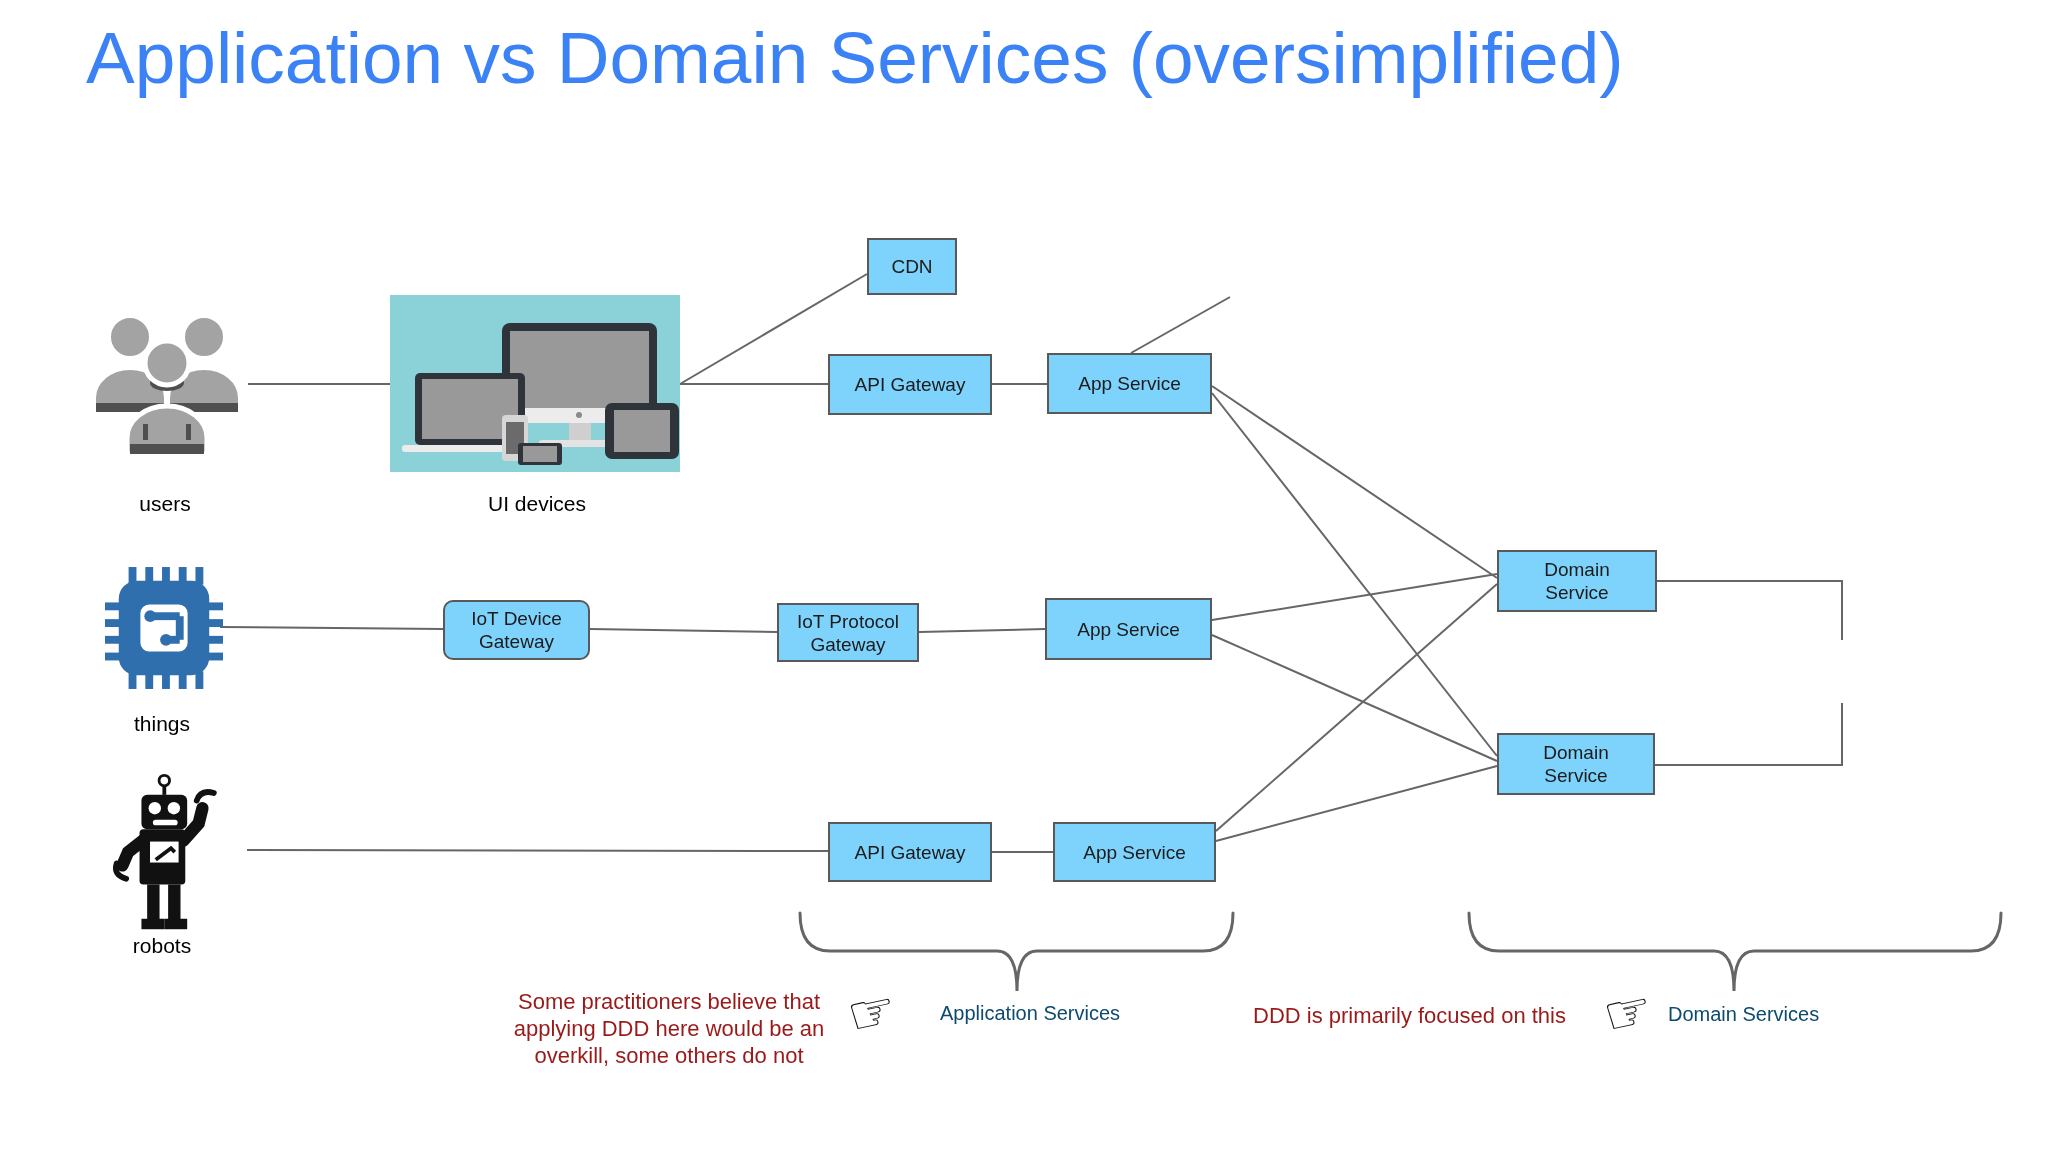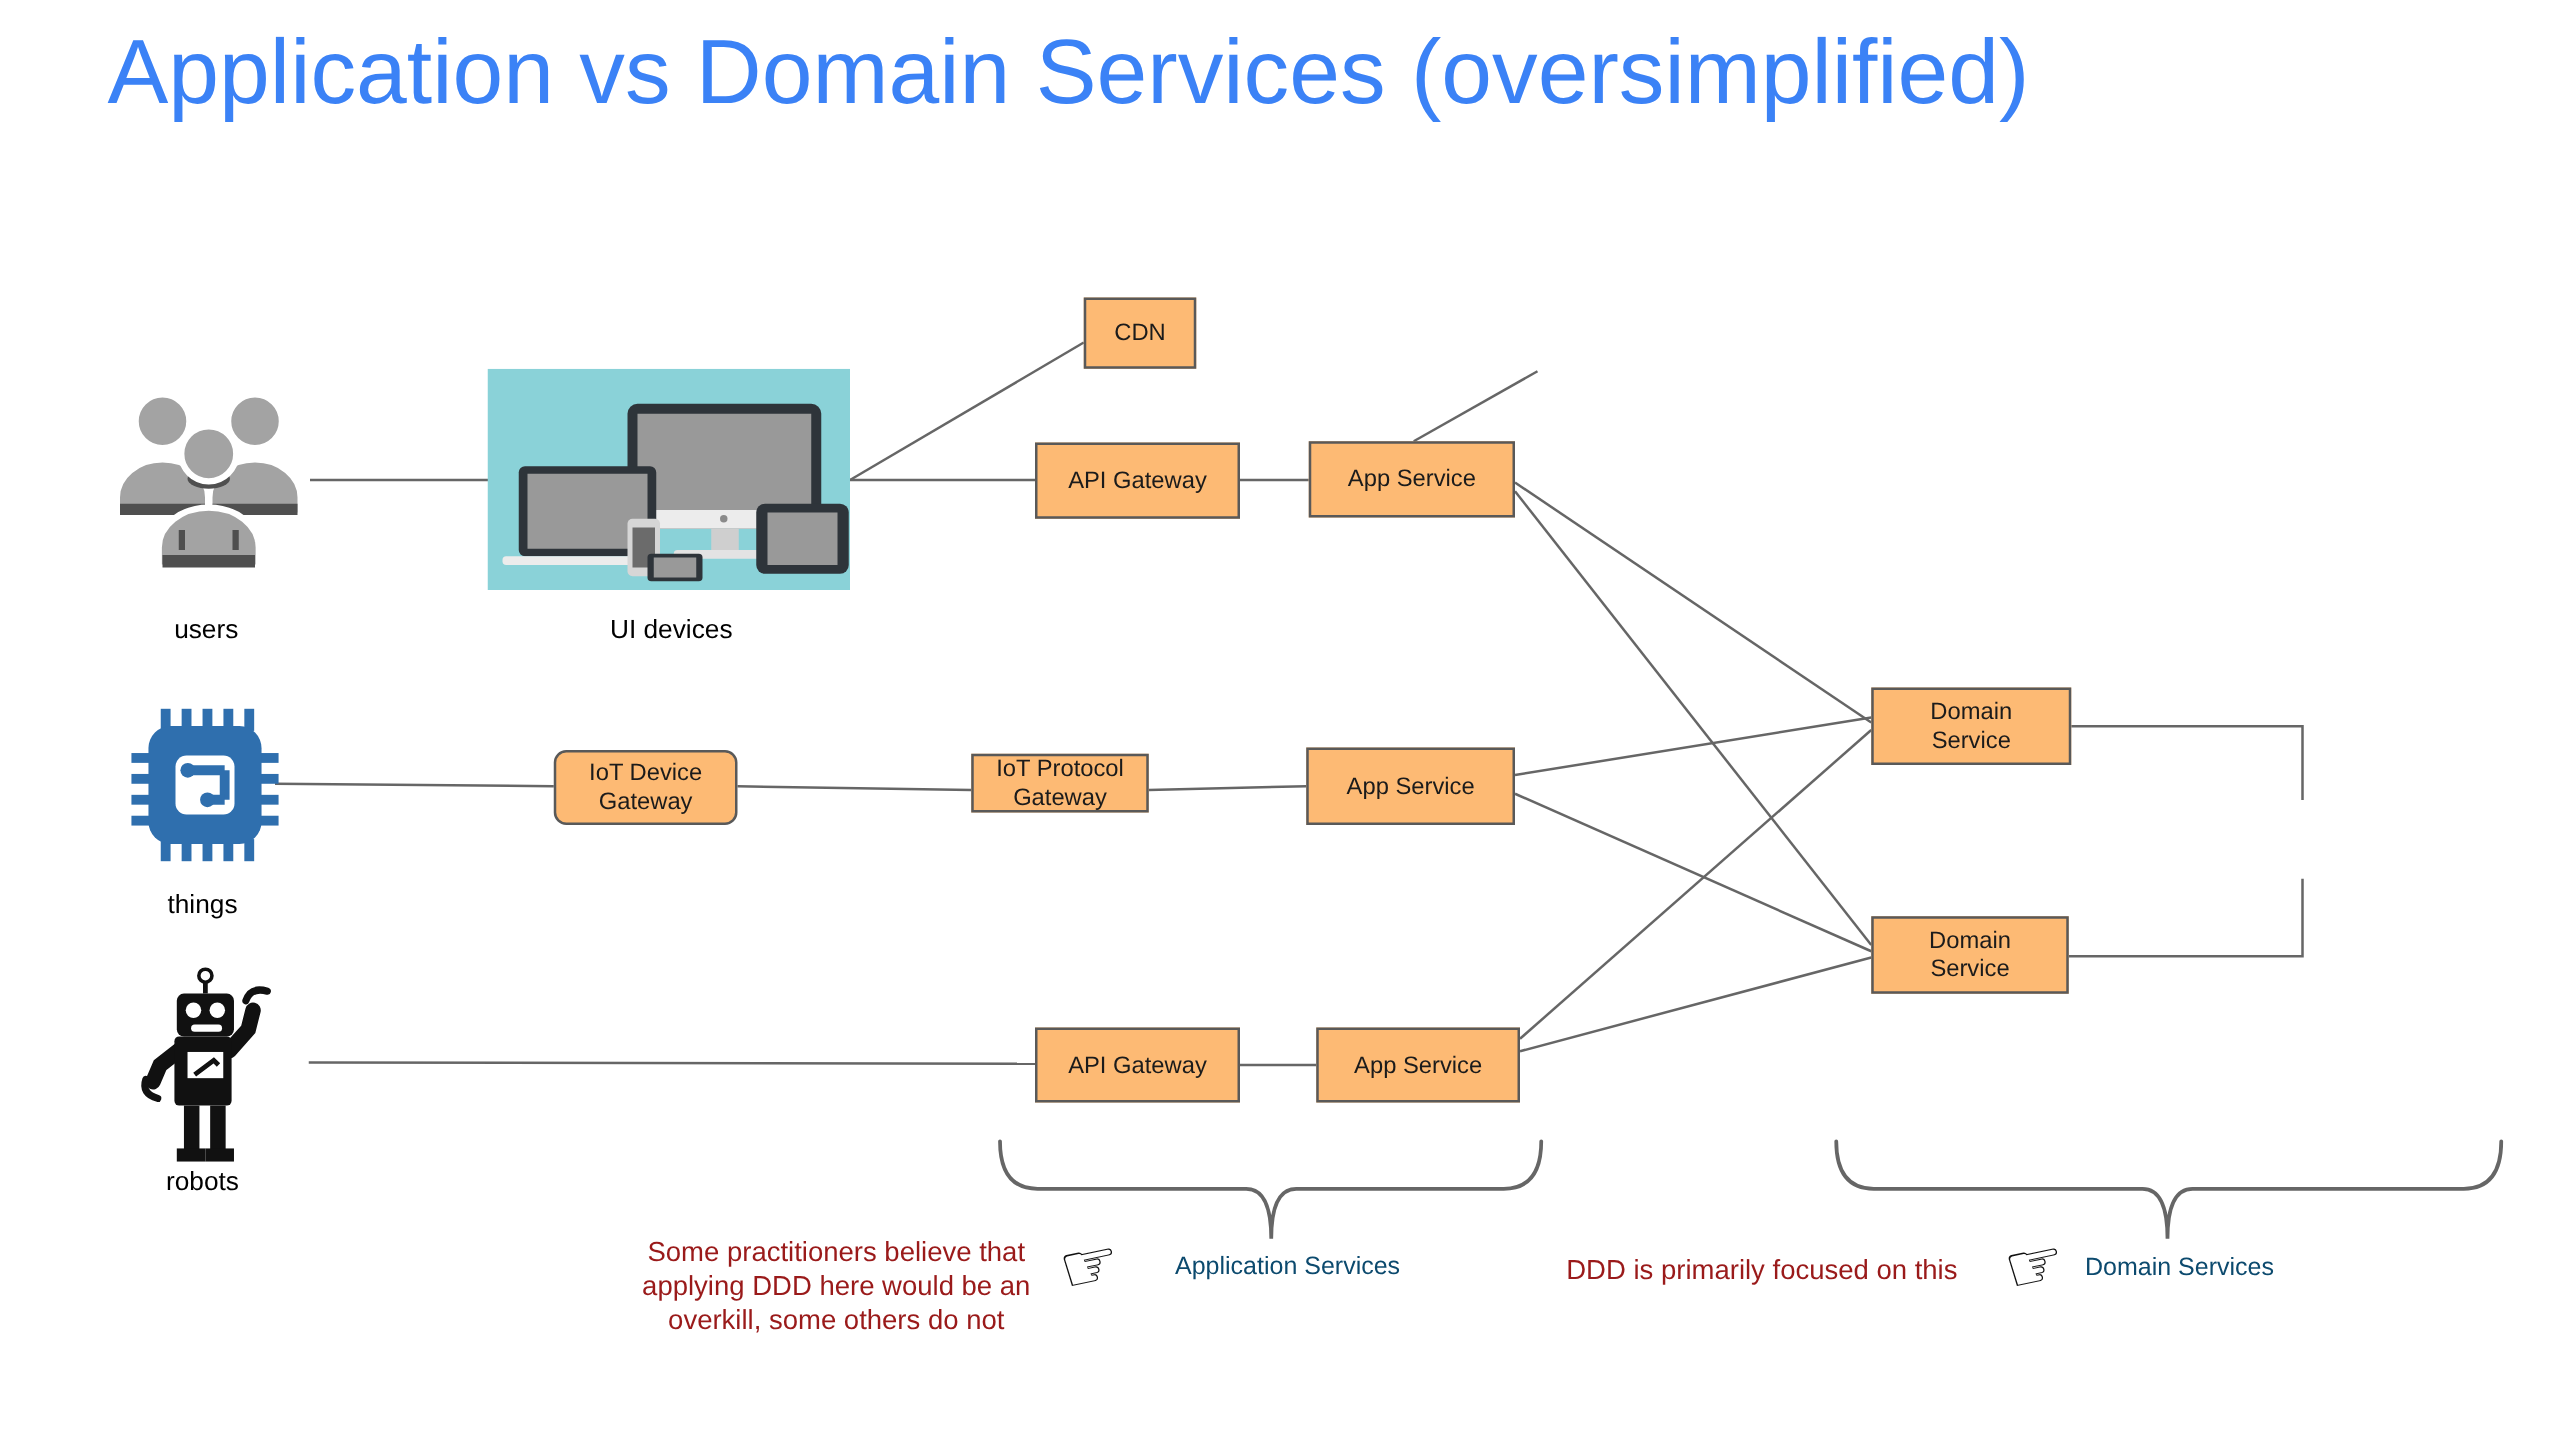--- a/index.html
+++ b/index.html
@@ -7,21 +7,21 @@
     position:relative;width:2048px;height:1152px;background:#ffffff;overflow:hidden;
     font-family:"Liberation Sans",sans-serif;color:#111;
   }
   .title{
     position:absolute;left:86px;top:16px;width:1800px;
     font-size:73px;font-weight:400;color:#3b82f6;white-space:nowrap;
   }
   svg.wires{position:absolute;left:0;top:0;z-index:1;}
   .icon{position:absolute;z-index:2;}
   .node{
-    position:absolute;z-index:3;background:#fdba74;border:2px solid #595959;
+    position:absolute;z-index:3;background:#7dd3fc;border:2px solid #595959;
     display:flex;align-items:center;justify-content:center;text-align:center;
     font-size:19px;line-height:23px;color:#1b1b1b;box-sizing:border-box;padding:2px 16px;
   }
   .actor-label{
     position:absolute;z-index:3;font-size:21px;color:#000000;text-align:center;
   }
   .note{
     position:absolute;z-index:3;font-size:22px;line-height:27px;color:#9a1a1a;
   }
   .note.right-align{text-align:center;}
@@ -184,21 +184,21 @@
     <rect x="68" y="118" width="13" height="38" fill="#111111"></rect>
     <rect x="40" y="154" width="24" height="11" fill="#111111"></rect>
     <rect x="64" y="154" width="24" height="11" fill="#111111"></rect>
   </svg>
   <div class="actor-label" style="left:82px;top:934px;width:160px;">robots</div>
 
   <div class="node" style="left:867px;top:238px;width:90px;height:57px;">CDN</div>
   <div class="node" style="left:828px;top:354px;width:164px;height:61px;">API Gateway</div>
   <div class="node" style="left:1047px;top:353px;width:165px;height:61px;">App Service</div>
   <div class="node" style="left:443px;top:600px;width:147px;height:60px;border-radius:10px;">IoT Device Gateway</div>
-  <div class="node" style="left:777px;top:603px;width:142px;height:47px;">IoT Protocol Gateway</div>
+  <div class="node" style="left:777px;top:603px;width:142px;height:59px;">IoT Protocol Gateway</div>
   <div class="node" style="left:1045px;top:598px;width:167px;height:62px;">App Service</div>
   <div class="node" style="left:828px;top:822px;width:164px;height:60px;">API Gateway</div>
   <div class="node" style="left:1053px;top:822px;width:163px;height:60px;">App Service</div>
   <div class="node" style="left:1497px;top:550px;width:160px;height:62px;">Domain Service</div>
   <div class="node" style="left:1497px;top:733px;width:158px;height:62px;">Domain Service</div>
 
   <div class="note right-align" style="left:498px;top:988px;width:342px;">
     <div>Some practitioners believe that</div>
     <div>applying DDD here would be an</div>
     <div>overkill, some others do not</div>

